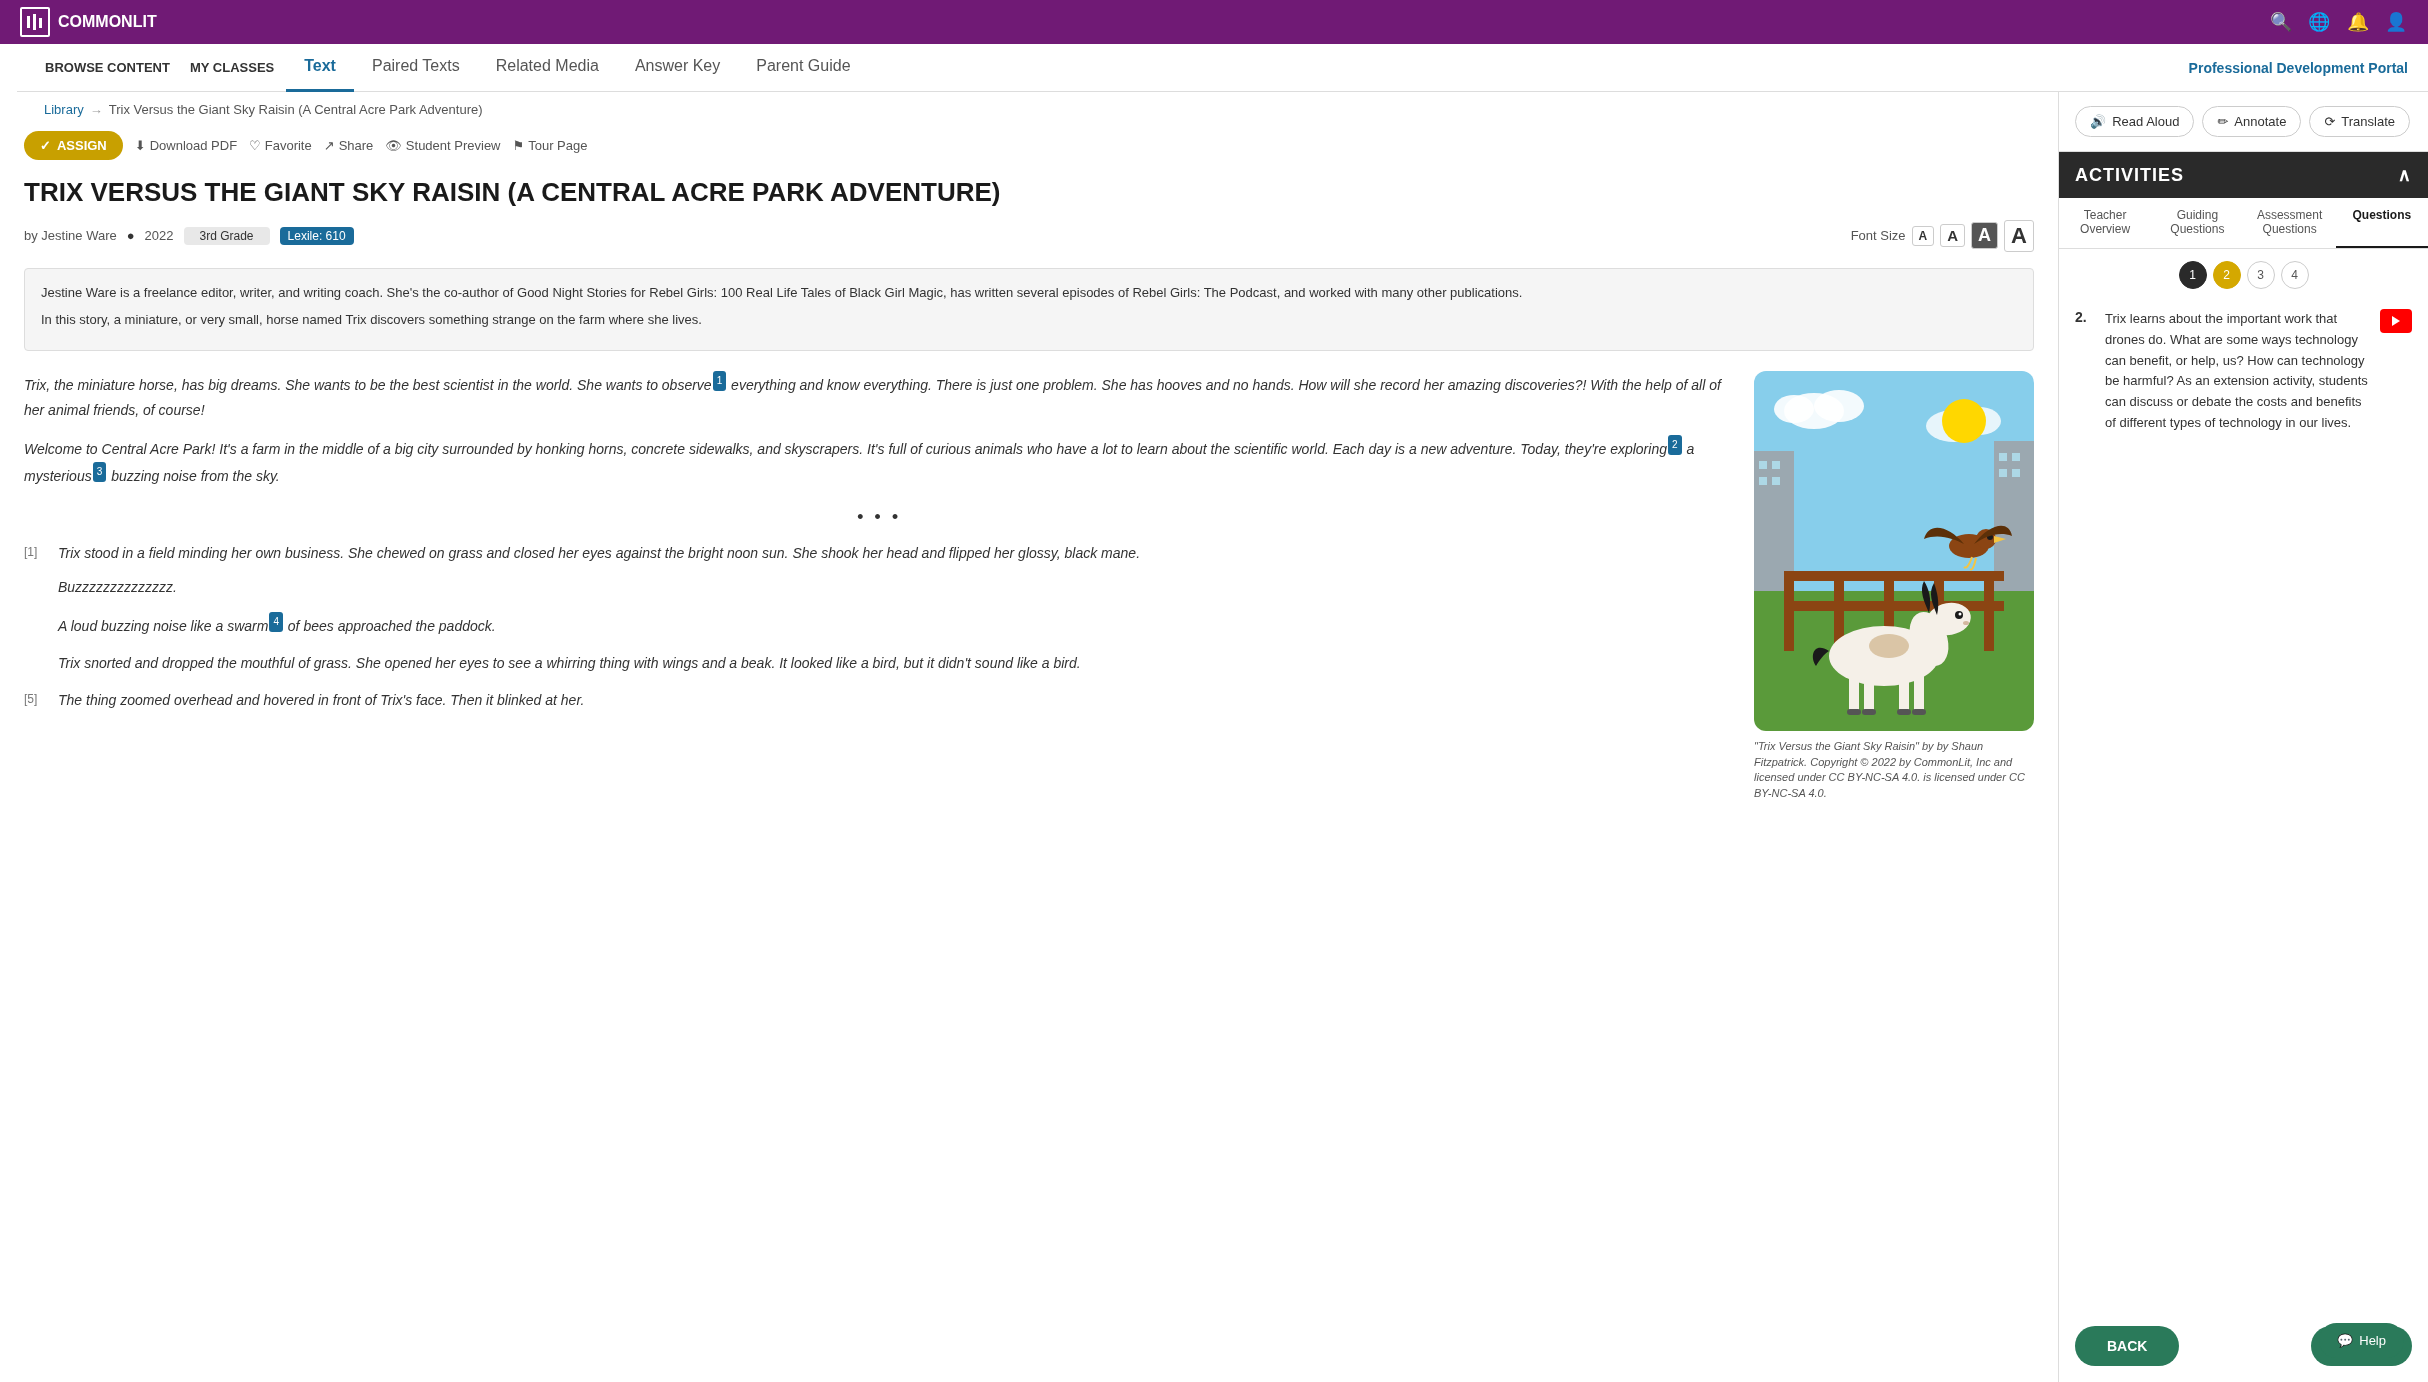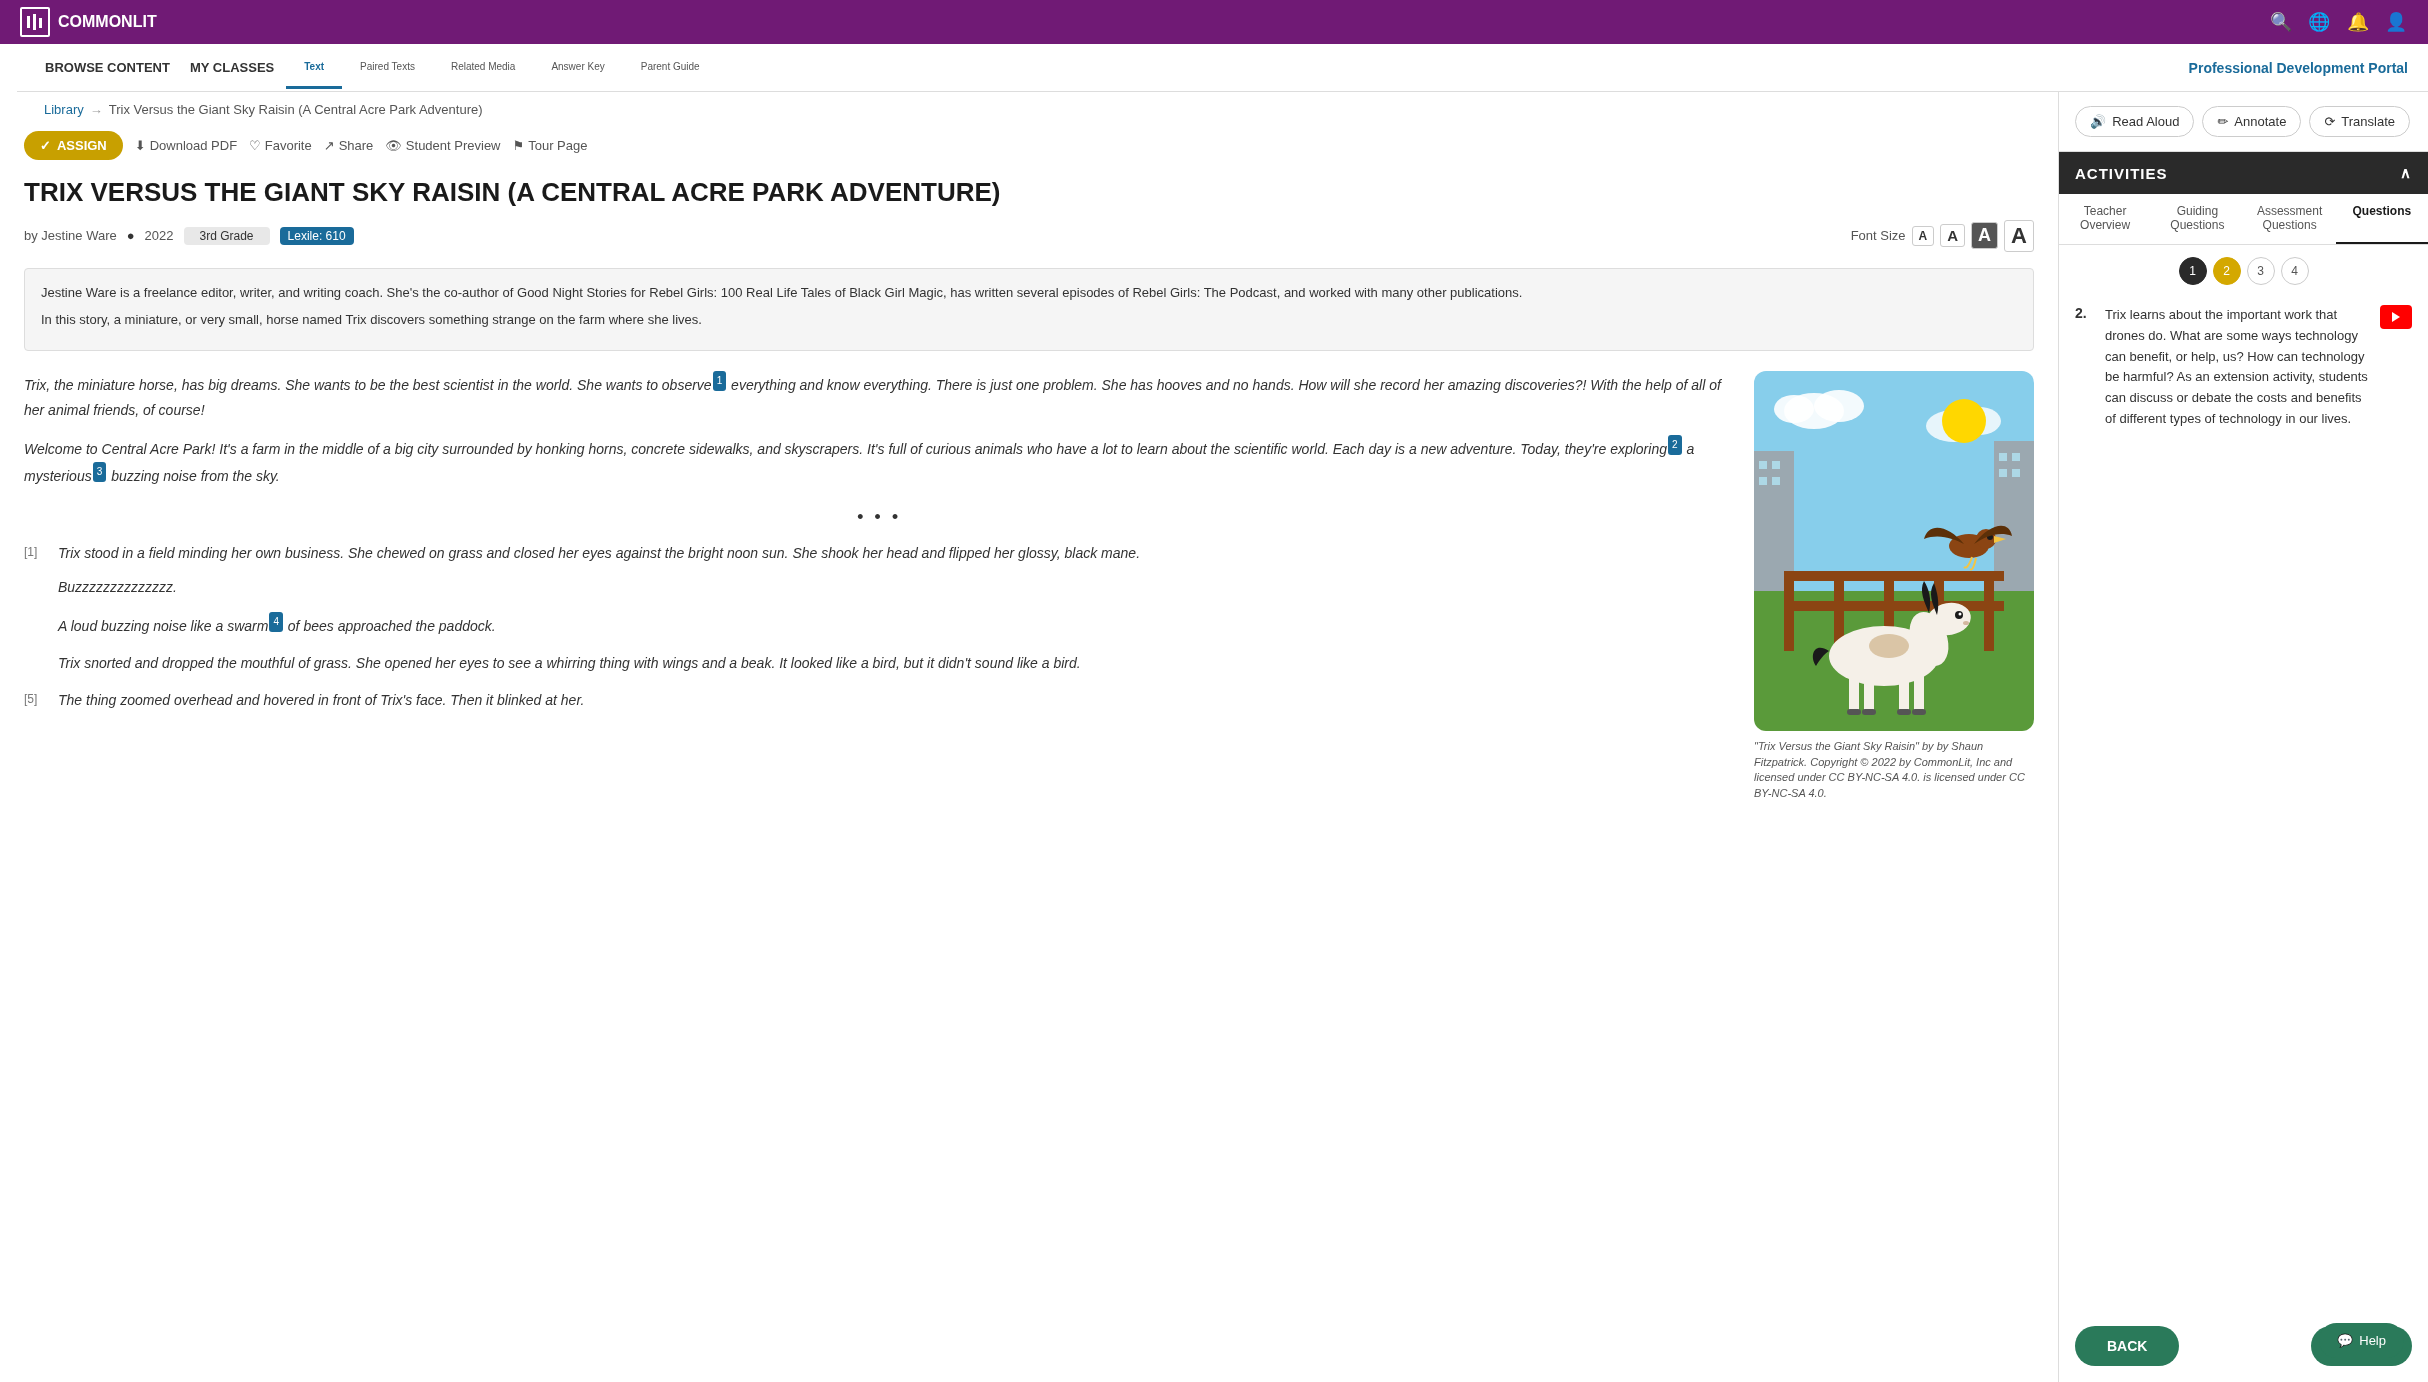--- a/index.html
+++ b/index.html
@@ -71,21 +71,21 @@
     }
     .tab-list {
       display: flex;
       align-items: center;
       gap: 0;
       border-bottom: none;
     }
     .tab-item {
       padding: 14px 18px;
       cursor: pointer;
-      font-size: 10px;
+      font-size: 16px;
       color: #555;
       border-bottom: 3px solid transparent;
       font-weight: 500;
     }
     .tab-item.active {
       color: #1a6b9a;
       border-bottom: 3px solid #1a6b9a;
       font-weight: bold;
     }
     .nav-right-link {
@@ -324,21 +324,21 @@
     }
 
     
     .activities-header {
       background: #2a2a2a;
       color: #fff;
       padding: 12px 16px;
       display: flex;
       align-items: center;
       justify-content: space-between;
-      font-size: 15px;
+      font-size: 18px;
       font-weight: bold;
       letter-spacing: 1px;
     }
 
     
     .activities-tabs {
       display: flex;
       border-bottom: 1px solid #ddd;
     }
     .act-tab {

